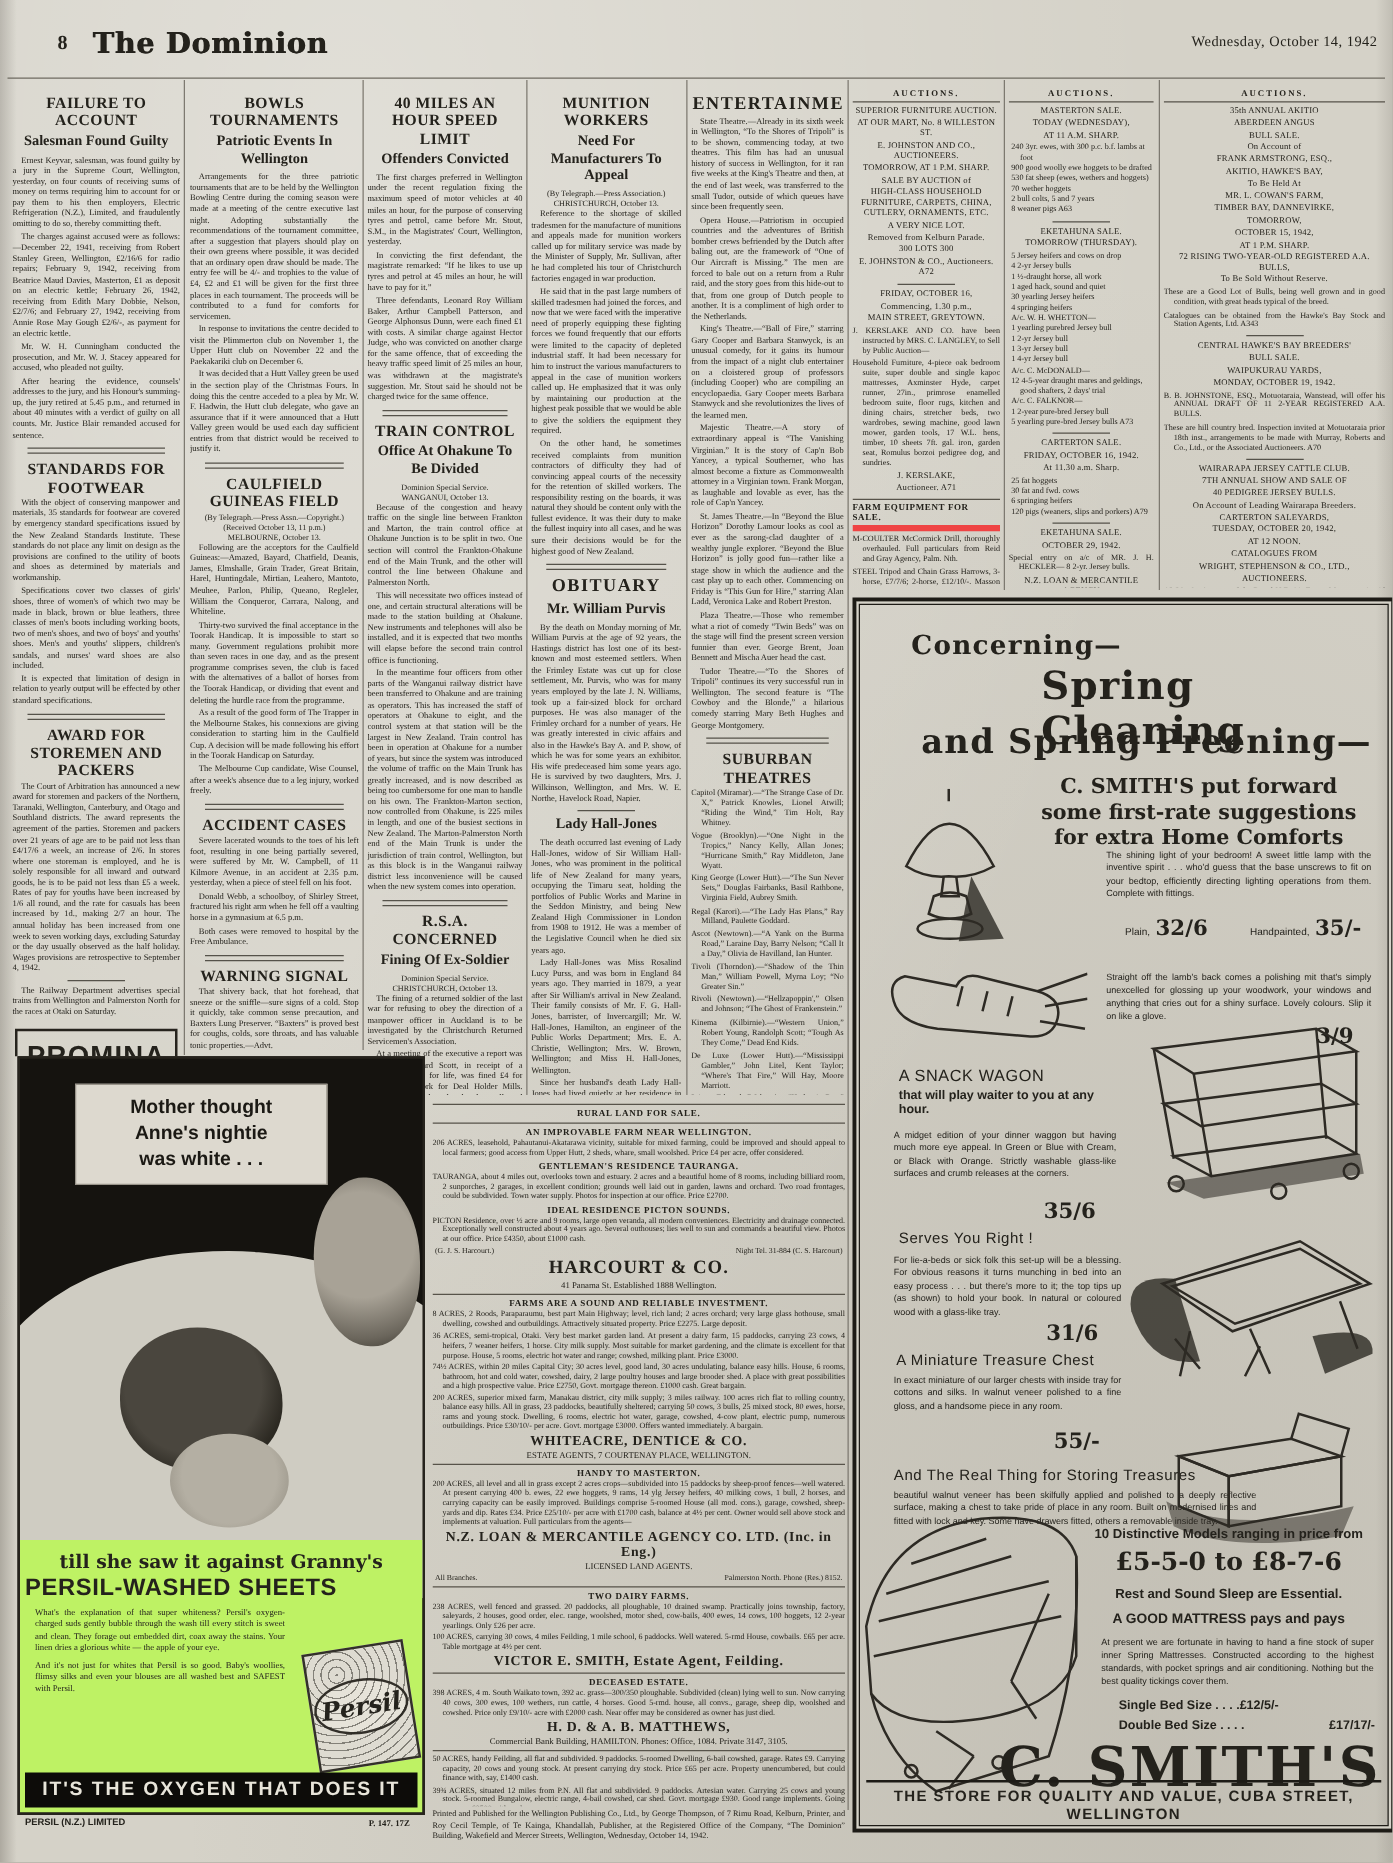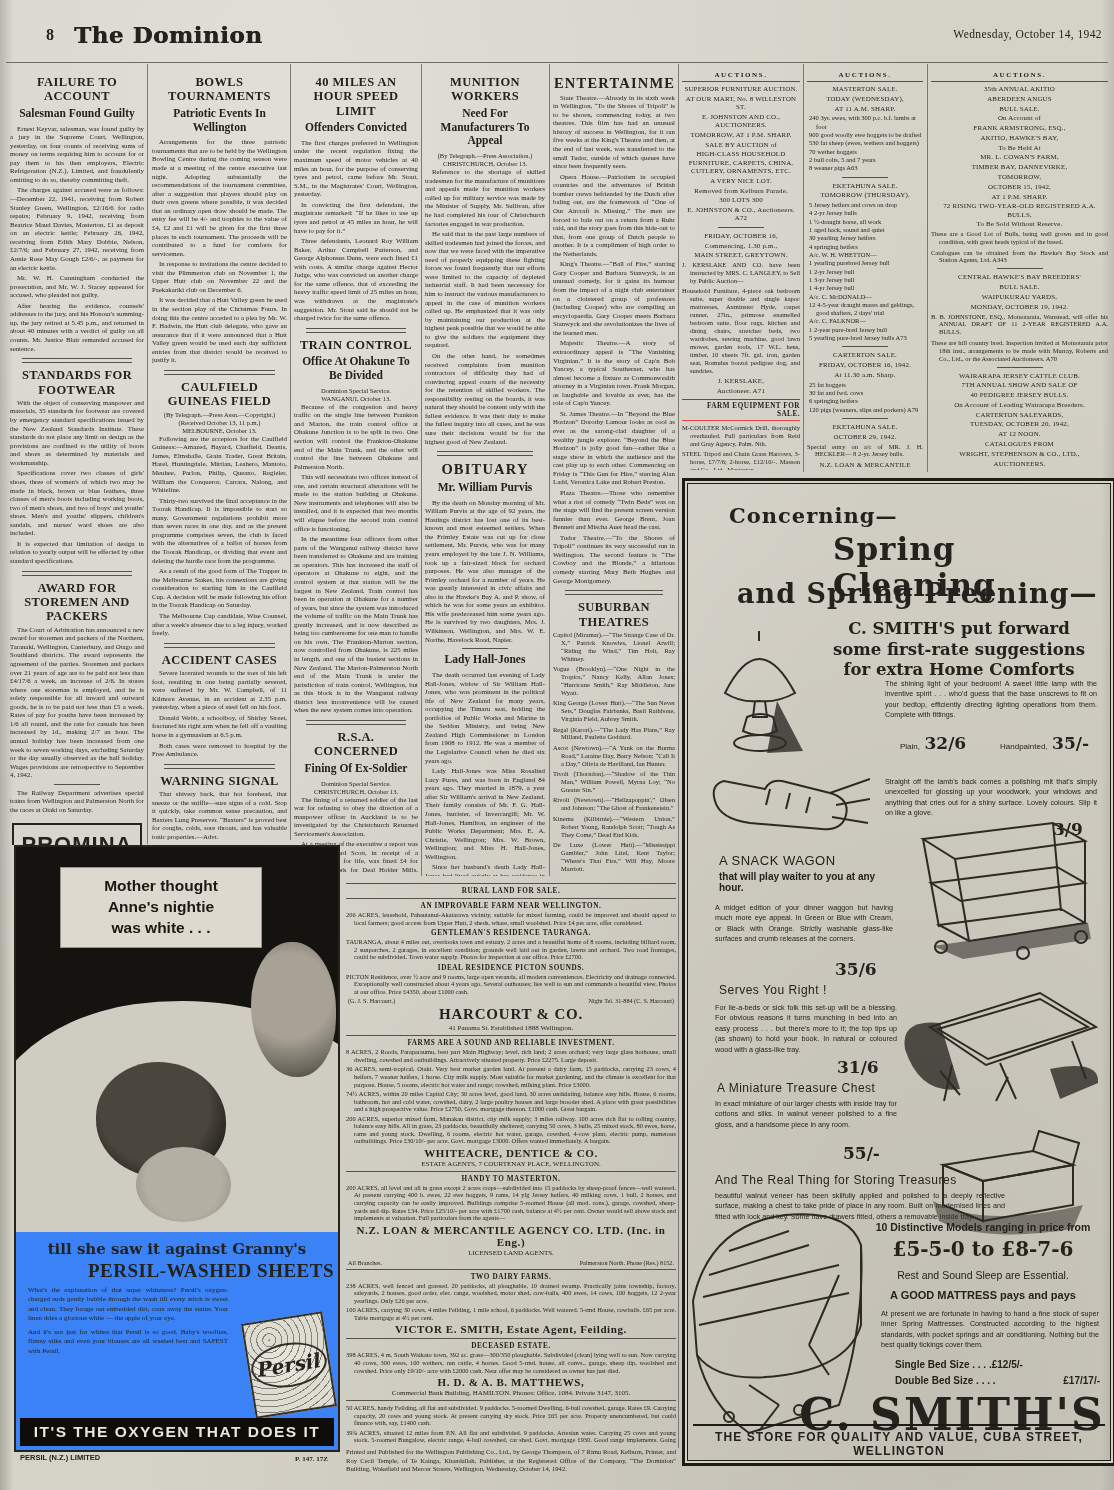--- a/index.html
+++ b/index.html
@@ -24,22 +24,22 @@
   .sub{font-size:11.5px;font-weight:bold;text-align:center;margin:3px 1px 4px;line-height:1.2;}
   .para{font-size:6.8px;line-height:1.26;text-align:justify;text-indent:7px;margin:0 0 2px;}
   .dateline{font-size:6.5px;text-align:center;margin:1px 0;}
   .divider{height:3px;border-top:1px solid #55524a;border-bottom:1px solid #55524a;margin:5px 12px;}
   .srule{width:46px;border-top:1px solid #55524a;margin:4px auto;}
   
   .auc-head{font-size:7px;font-weight:bold;letter-spacing:1.6px;text-align:center;
             border-bottom:1px solid #57534a;padding:1px 0 2px;margin:0 0 3px;}
   .c-line{font-size:6.9px;text-align:center;margin:1.5px 0;letter-spacing:.2px;line-height:1.2;}
   .stock-line{font-size:6.5px;line-height:1.28;padding-left:9px;text-indent:-7px;margin:0;text-align:left;}
-  .sec-head{font-size:7.2px;font-weight:bold;text-align:right;letter-spacing:.5px;
-            border-top:1px solid #57534a;border-bottom:1px solid #ef4444;padding:2px 0;margin:4px 0 3px;}
+  .sec-head{font-size:7.2px;font-weight:bold;text-align:left;letter-spacing:.5px;
+            border-top:1px solid #57534a;border-bottom:5px solid #ef4444;padding:2px 0;margin:4px 0 3px;}
   .ad-para{font-size:6.5px;line-height:1.22;text-align:justify;margin:0 0 2.5px;padding-left:8px;text-indent:-8px;}
   
   .classifieds{position:absolute;left:346px;top:880px;width:330px;height:565px;overflow:hidden;}
   .cl-rule{border-top:1px solid #57534a;margin:3px 0;}
   .cl-head{font-size:7.2px;font-weight:bold;text-align:center;letter-spacing:.6px;margin:3px 0 1px;}
   .cl-para{font-size:6.4px;line-height:1.18;text-align:justify;margin:0 0 2px;padding-left:8px;text-indent:-8px;}
   .firm-lg{font-size:15px;font-weight:bold;text-align:center;letter-spacing:.8px;margin:2px 0 1px;}
   .firm-md{font-size:11px;font-weight:bold;text-align:center;letter-spacing:.6px;margin:2px 0 1px;}
   .firm-addr{font-size:7px;text-align:center;margin:0 0 2px;}
   .firm-flank{display:flex;justify-content:space-between;font-size:6.2px;margin:0 2px;}
@@ -55,24 +55,24 @@
                  border-radius:40% 60% 10% 10%;transform:rotate(-8deg);}
   .persil-child{position:absolute;left:80px;top:215px;width:130px;height:115px;border-radius:50% 55% 48% 52%;
                 background:radial-gradient(circle at 45% 40%,#4a463e 0 55%,#2c2922 75%,#1c1a15 100%);}
   .persil-child-face{position:absolute;left:120px;top:300px;width:95px;height:75px;border-radius:50%;
                 background:radial-gradient(circle at 50% 45%,#b4afa3 0 60%,#8d887c 100%);}
   .persil-mother{position:absolute;left:235px;top:95px;width:85px;height:135px;border-radius:48% 52% 45% 55%;
                 background:radial-gradient(circle at 45% 40%,#a8a296 0 45%,#6b665c 80%,#3a362e 100%);}
   .persil-caption{position:absolute;left:44px;top:20px;width:192px;background:#ddd9cf;border:1px solid #99948a;
                 padding:8px 4px;text-align:center;font-weight:bold;font-size:15.5px;line-height:1.35;
                 font-family:"Liberation Sans",sans-serif;color:#1b1914;white-space:pre-line;}
-  .persil-lower{position:absolute;left:0;top:385px;width:100%;height:218px;background:#3b82f6;}
+  .persil-lower{position:absolute;left:0;top:385px;width:100%;height:218px;background:#bef264;}
   .persil-h1{font-size:15px;font-weight:bold;text-align:center;margin:8px 4px 0;font-family:"DejaVu Serif",serif;}
-  .persil-h2{font-size:19px;font-weight:bold;text-align:right;letter-spacing:.5px;margin:2px 4px 4px;
-             font-family:Liberation Serif, serif;}
+  .persil-h2{font-size:19px;font-weight:bold;text-align:left;letter-spacing:.5px;margin:2px 4px 4px;
+             font-family:Liberation Sans, sans-serif;}
   .persil-body{width:200px;margin-left:12px;font-size:7px;line-height:1.35;text-align:justify;}
   .persil-body p{margin:0 0 4px;}
   .persil-pack{position:absolute;right:8px;top:470px;width:78px;height:92px;background:#dedbd1;border:2px solid #33302a;
                transform:rotate(-9deg);display:flex;align-items:center;justify-content:center;overflow:hidden;}
   .persil-pack::before{content:"";position:absolute;inset:0;
                background:repeating-radial-gradient(circle at 30% 20%,rgba(40,38,32,.5) 0 1px,transparent 1px 6px);}
   .persil-pack-name{font-size:20px;font-weight:bold;font-style:italic;font-family:"DejaVu Serif",serif;
                border:2px solid #33302a;border-radius:50%;padding:8px 4px;background:#e6e3d9;}
   .persil-banner{position:absolute;left:4px;right:4px;bottom:4px;background:#0d0c09;color:#e8e5da;
                font-family:"Liberation Sans",sans-serif;font-weight:bold;font-size:15.5px;letter-spacing:1.5px;
@@ -639,21 +639,21 @@
     <svg class="sm-abs" style="left:4px;top:724px;" width="180" height="235" viewBox="0 0 180 235">
       <path class="sm-svg" d="M4,96 Q20,20 96,10 Q160,4 172,40 L172,120 Q160,160 96,170 Q30,180 8,150 Z" fill="#b6b2a7"></path>
       <path class="sm-svg" d="M14,92 L150,60 M20,70 L120,40 M40,46 L100,26 M10,120 L160,88" stroke-width="1.2"></path>
       <path class="sm-svg" d="M172,40 Q176,120 150,200 L60,228 Q20,200 8,150" fill="#8e897e"></path>
       <path class="sm-svg" d="M150,70 L120,140 M120,140 L140,170 M60,180 L90,200 M90,200 L70,226" stroke-width="1.6"></path>
       <circle class="sm-svg" cx="110" cy="205" r="5"></circle>
         <circle class="sm-svg" cx="40" cy="212" r="5"></circle>
     </svg>
     <div class="sm-abs" style="left:178px;top:740px;width:240px;text-align:center;font-size:10.5px;font-weight:bold;">10 Distinctive Models ranging in price from</div>
     <div class="sm-abs" style="left:178px;top:756px;width:240px;text-align:center;font-size:20px;font-weight:bold;font-family:'DejaVu Serif',serif;">£5-5-0  to  £8-7-6</div>
-    <div class="sm-abs" style="left:178px;top:788px;width:240px;text-align:center;font-size:10.5px;font-weight:normal;">Rest and Sound Sleep are Essential.</div>
+    <div class="sm-abs" style="left:178px;top:788px;width:240px;text-align:center;font-size:10.5px;font-weight:bold;">Rest and Sound Sleep are Essential.</div>
     <div class="sm-abs" style="left:178px;top:808px;width:240px;text-align:center;font-size:11px;font-weight:bold;">A GOOD MATTRESS pays and pays</div>
     <div class="sm-abs sm-blurb" style="left:196px;top:828px;width:218px;">At present we are fortunate in having to hand a fine stock of super inner Spring Mattresses. Constructed according to the highest standards, with pocket springs and air conditioning. Nothing but the best quality tickings cover them.</div>
     <div class="sm-abs" style="left:210px;top:878px;width:205px;display:flex;justify-content:flex-start;font-size:10px;font-weight:bold;">
       <span>Single Bed Size  . . . .</span>
       <span>£12/5/-</span>
     </div>
     <div class="sm-abs" style="left:210px;top:894px;width:205px;display:flex;justify-content:space-between;font-size:10px;font-weight:bold;">
       <span>Double Bed Size . . . .</span>
       <span>£17/17/-</span>
     </div>

